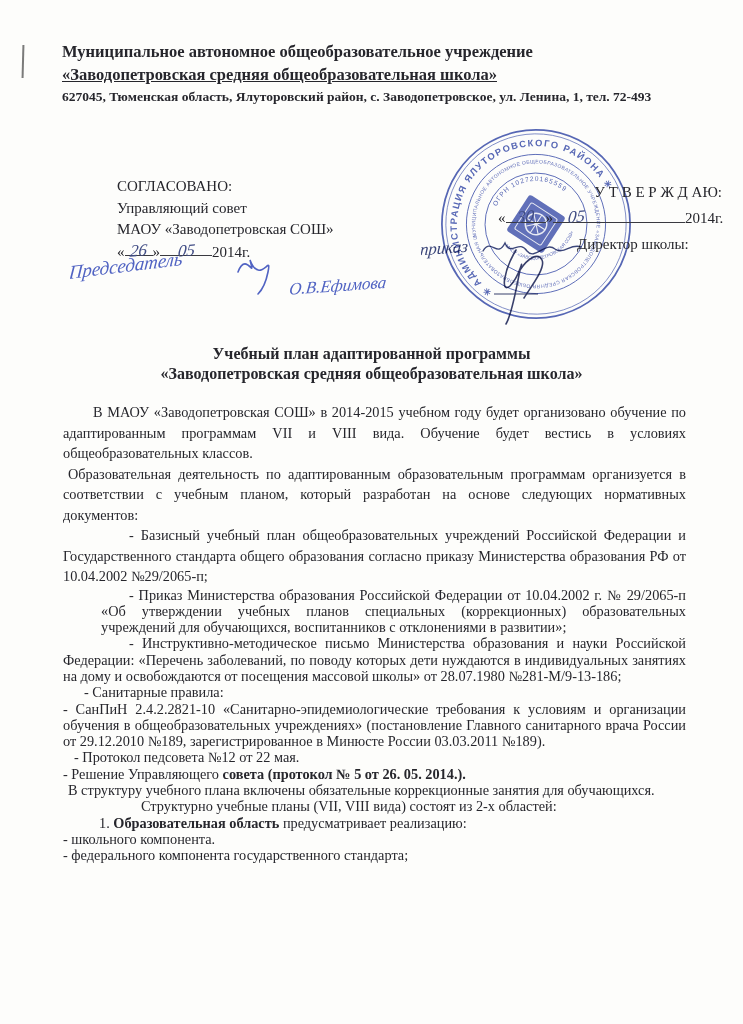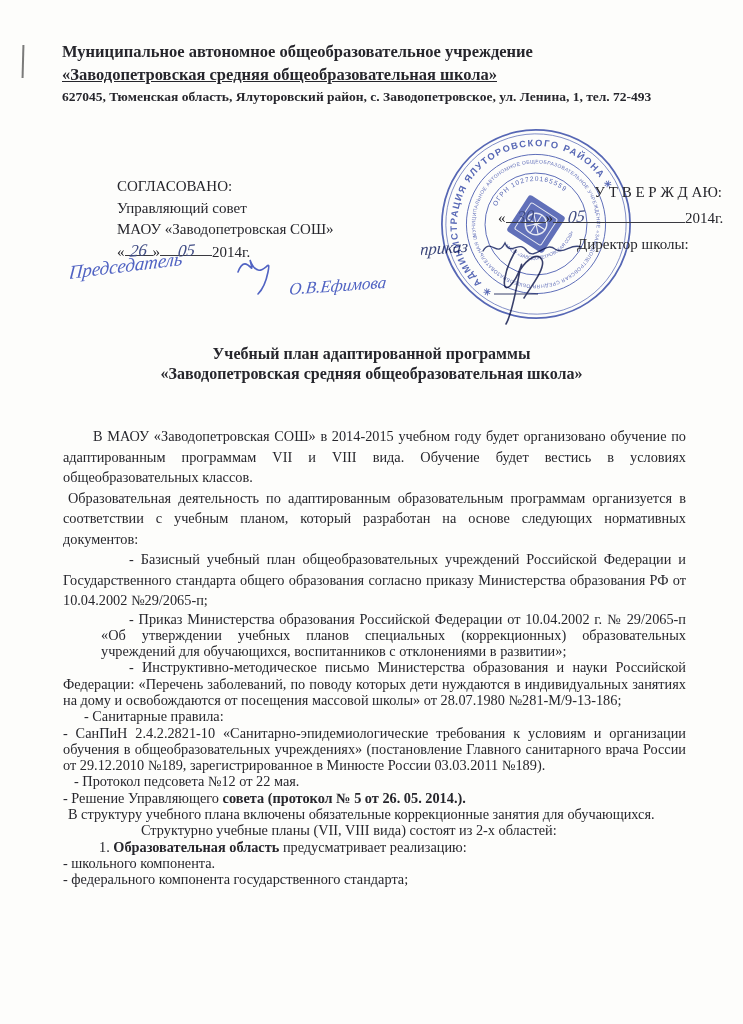--- a/index.html
+++ b/index.html
@@ -37,21 +37,21 @@
   
   .sig-left{position:absolute;left:70px;top:242px;width:345px;height:70px;mix-blend-mode:multiply;}
   .sig-note{position:absolute;left:421px;top:231px;width:165px;height:42px;mix-blend-mode:multiply;}
   .sig-big{position:absolute;left:486px;top:236px;width:100px;height:92px;mix-blend-mode:multiply;}
 
   
   .doc-title{position:absolute;top:344px;left:0;width:743px;text-align:center;
              font-weight:bold;font-size:16px;line-height:20px;}
 
   
-  .document-body{position:absolute;top:402px;left:63px;width:623px;text-align:justify;font-size:14.3px;margin-top:24px;}
+  .document-body{position:absolute;top:402px;left:63px;width:623px;text-align:justify;font-size:14.3px;}
   .sec-a{line-height:20.5px;}
   .sec-b{line-height:16.3px;}
   .para{margin:0;}
   .b{font-weight:bold;}
   .ind-lg{text-indent:30px;}
   .ind-xs{text-indent:5px;}
   .ind-xs2{text-indent:11px;}
   .dash{text-indent:66px;}
   .dash-sm{text-indent:21px;}
   .hang{margin-left:38px;text-indent:28px;}

